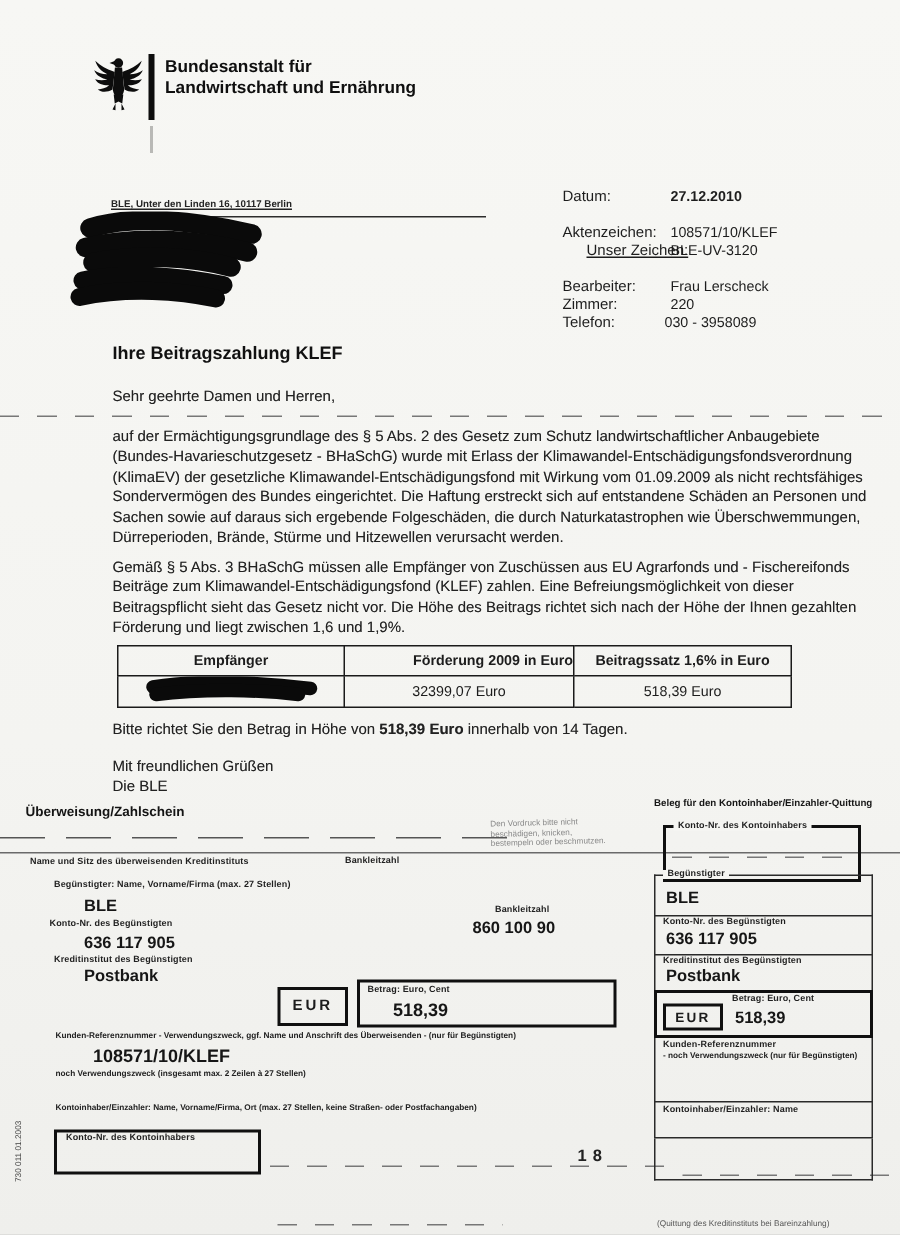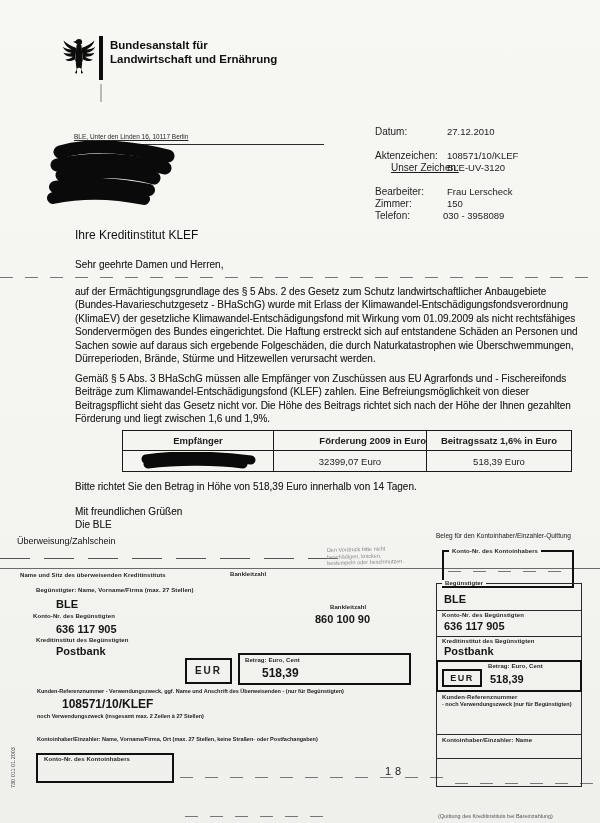--- a/index.html
+++ b/index.html
@@ -1,31 +1,31 @@
 <!DOCTYPE html>
 <html><head>
 <meta charset="utf-8">
 <style>
   html,body{margin:0;padding:0;background:#d8d8d6;}
   .page{position:relative;width:600px;height:823px;margin:0 auto;overflow:hidden;
         background:linear-gradient(180deg,#f7f7f4 0%,#f4f4f1 60%,#efefec 100%);
         font-family:"Liberation Sans",sans-serif;color:#1c1c1c;
         -webkit-font-smoothing:antialiased;}
   .abs{position:absolute;}
-  .b{font-weight:400;}
+  .b{font-weight:700;}
   .body-txt{font-size:10px;line-height:13.4px;color:#222;text-shadow:0 0 .3px rgba(0,0,0,.35);}
   .lbl6{font-size:6px;font-weight:700;color:#1f1f1f;letter-spacing:.1px;}
   .lbl55{font-size:5.5px;font-weight:700;color:#222;}
   .val11{font-size:11px;font-weight:700;color:#161616;}
   .meta-lbl{font-size:10px;color:#1d1d1d;}
   .meta-val{font-size:9.5px;color:#1d1d1d;}
   .dashline{height:1px;background:repeating-linear-gradient(90deg,#777 0 13px,transparent 13px 25px);}
   .dashline2{height:1px;background:repeating-linear-gradient(90deg,#555 0 30px,transparent 30px 44px);}
   .solidline{height:1px;background:#6a6a6a;}
-  table.ctab{border-collapse:collapse;table-layout:fixed;margin-left:44px;}
+  table.ctab{border-collapse:collapse;table-layout:fixed;}
   table.ctab th,table.ctab td{border:1.6px solid #1a1a1a;font-size:9.5px;text-align:center;padding:0;}
   table.ctab th{font-weight:700;height:19px;}
   table.ctab td{height:20px;}
   .thickbox{border:2.6px solid #101010;box-sizing:border-box;background:transparent;}
   .thinbox{border:1px solid #2a2a2a;box-sizing:border-box;}
   .legend{position:absolute;top:-4px;left:5px;background:#f5f5f2;padding:0 3px;}
   .vert{transform:rotate(-90deg);transform-origin:left top;font-size:5.5px;color:#444;white-space:nowrap;}
   .note{font-size:5.5px;line-height:6.5px;color:#8a8a8a;transform:rotate(-1.5deg);}
   .scrib{display:block;}
 </style>
@@ -80,26 +80,26 @@
   <div class="abs" style="left:375px;top:121px;width:210px;">
     <div class="abs" style="left:0;top:0;"><span class="meta-lbl">Datum:</span></div>
     <div class="abs" style="left:72px;top:0;"><span class="meta-val b">27.12.2010</span></div>
     <div class="abs" style="left:0;top:24px;"><span class="meta-lbl">Aktenzeichen:</span></div>
     <div class="abs" style="left:72px;top:24px;"><span class="meta-val">108571/10/KLEF</span></div>
     <div class="abs" style="left:16px;top:36px;text-decoration:underline;"><span class="meta-lbl">Unser Zeichen:</span></div>
     <div class="abs" style="left:72px;top:36px;"><span class="meta-val">BLE-UV-3120</span></div>
     <div class="abs" style="left:0;top:60px;"><span class="meta-lbl">Bearbeiter:</span></div>
     <div class="abs" style="left:72px;top:60px;"><span class="meta-val">Frau Lerscheck</span></div>
     <div class="abs" style="left:0;top:72px;"><span class="meta-lbl">Zimmer:</span></div>
-    <div class="abs" style="left:72px;top:72px;"><span class="meta-val">150</span></div>
+    <div class="abs" style="left:72px;top:72px;"><span class="meta-val">220</span></div>
     <div class="abs" style="left:0;top:84px;"><span class="meta-lbl">Telefon:</span></div>
     <div class="abs" style="left:68px;top:84px;"><span class="meta-val">030 - 3958089</span></div>
   </div>
 
-  <div class="abs b" style="left:75px;top:228px;font-size:12px;color:#111;">Ihre Kreditinstitut KLEF</div>
+  <div class="abs b" style="left:75px;top:228px;font-size:12px;color:#111;">Ihre Beitragszahlung KLEF</div>
   <div class="abs body-txt" style="left:75px;top:258px;">Sehr geehrte Damen und Herren,</div>
   <div class="abs body-txt" style="left:75px;top:285px;width:508px;">auf der Ermächtigungsgrundlage des § 5 Abs. 2 des Gesetz zum Schutz landwirtschaftlicher Anbaugebiete (Bundes-Havarieschutzgesetz - BHaSchG) wurde mit Erlass der Klimawandel-Entschädigungsfondsverordnung (KlimaEV) der gesetzliche Klimawandel-Entschädigungsfond mit Wirkung vom 01.09.2009 als nicht rechtsfähiges Sondervermögen des Bundes eingerichtet. Die Haftung erstreckt sich auf entstandene Schäden an Personen und Sachen sowie auf daraus sich ergebende Folgeschäden, die durch Naturkatastrophen wie Überschwemmungen, Dürreperioden, Brände, Stürme und Hitzewellen verursacht werden.</div>
   <div class="abs body-txt" style="left:75px;top:372px;width:508px;">Gemäß § 5 Abs. 3 BHaSchG müssen alle Empfänger von Zuschüssen aus EU Agrarfonds und - Fischereifonds Beiträge zum Klimawandel-Entschädigungsfond (KLEF) zahlen. Eine Befreiungsmöglichkeit von dieser Beitragspflicht sieht das Gesetz nicht vor. Die Höhe des Beitrags richtet sich nach der Höhe der Ihnen gezahlten Förderung und liegt zwischen 1,6 und 1,9%.</div>
 
   <table class="ctab abs" style="left:78px;top:430px;width:446px;">
     <tbody>
         <tr>
       <th style="width:150px;">Empfänger</th>
       <th style="width:152px;text-align:right;">Förderung 2009 in Euro</th>
       <th style="width:144px;">Beitragssatz 1,6% in Euro</th>

